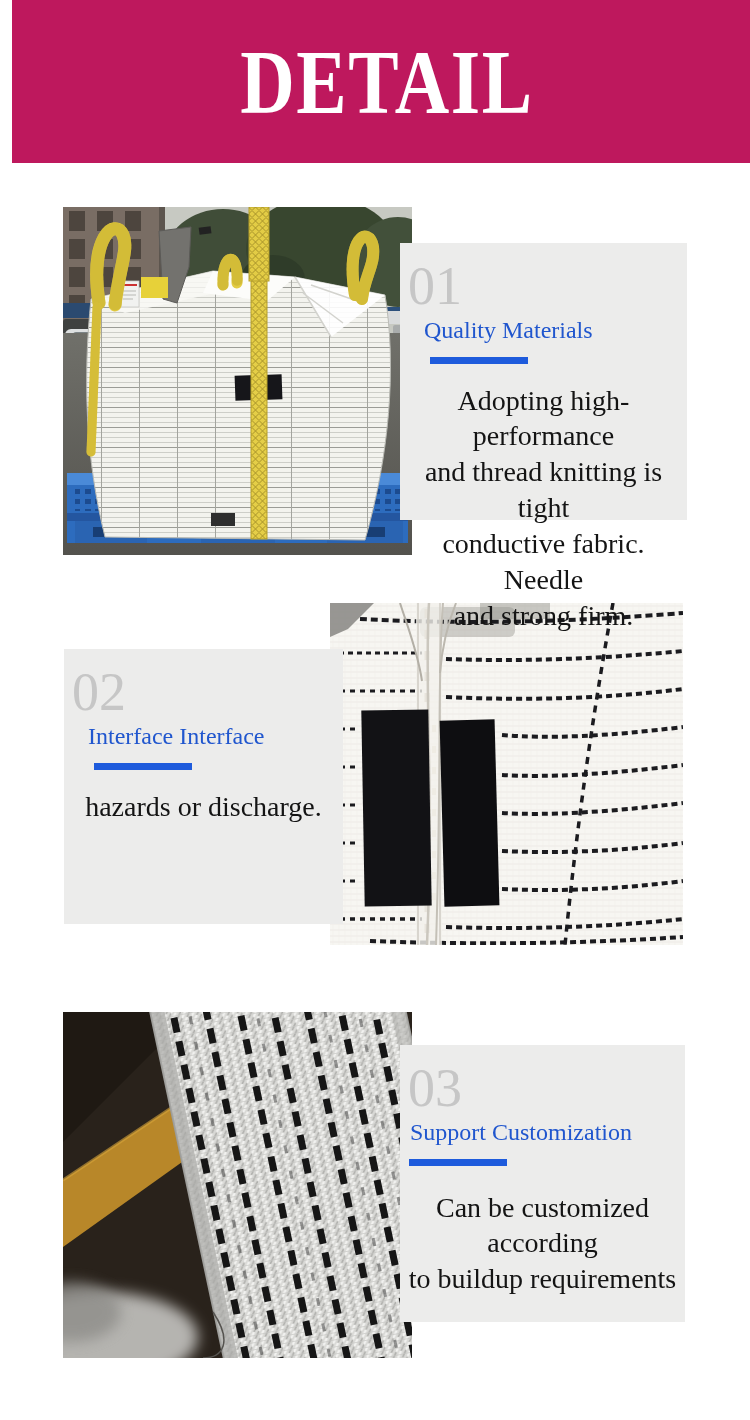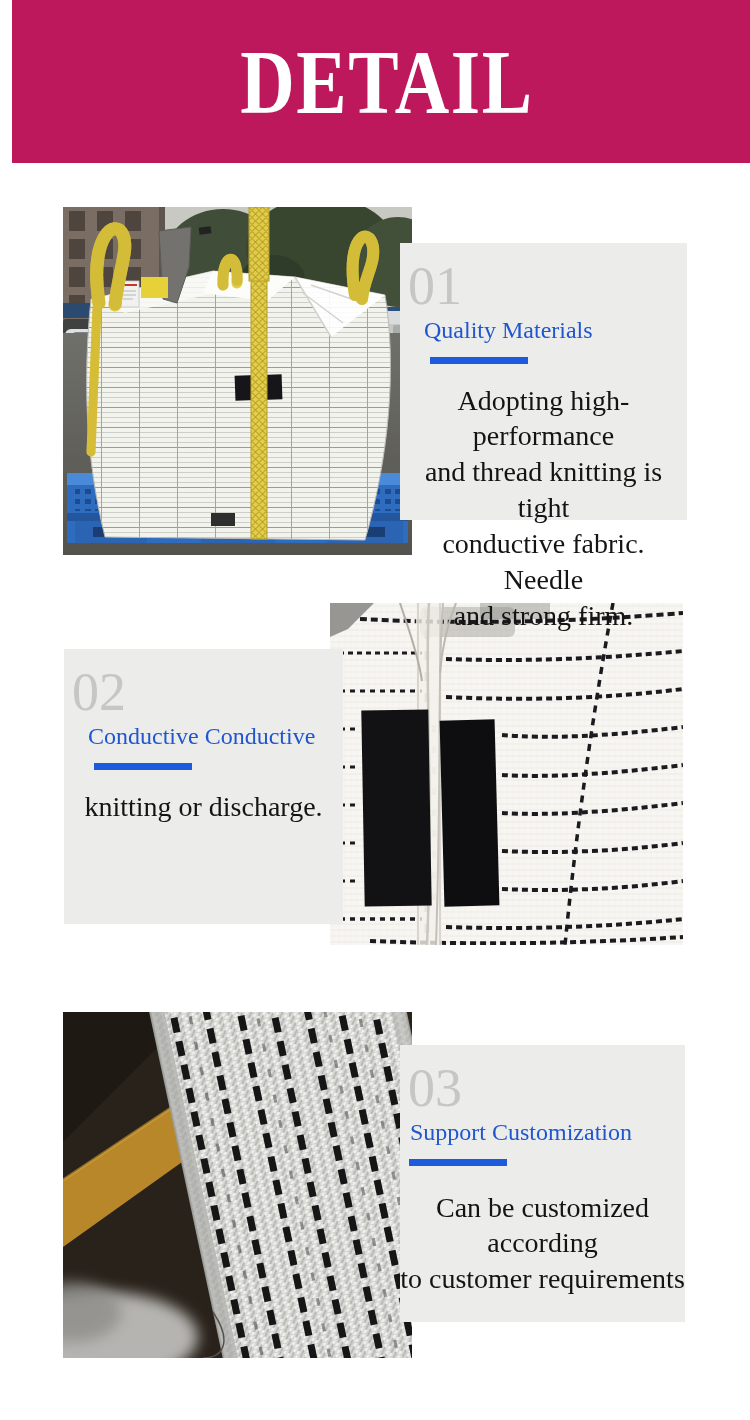--- a/index.html
+++ b/index.html
@@ -200,24 +200,24 @@
       <path d="M126,0 C118,20 112,45 110,70" stroke="#bcb8af" stroke-width="2" fill="none"></path>
 
       <rect x="33" y="107" width="67" height="196" fill="#121215" transform="rotate(-1 66 205)"></rect>
       <rect x="112" y="117" width="55" height="186" fill="#0e0e11" transform="rotate(-1.5 140 210)"></rect>
       <path d="M104,122 V300" stroke="#efece4" stroke-width="4" stroke-dasharray="7,14"></path>
     </svg>
   </div>
 
   <div class="panel panel-2">
     <div class="num">02</div>
-    <div class="title">Conductive Conductive</div>
+    <div class="title">Interface Interface</div>
     <div class="bar"></div>
     <div class="body">
-      <div>knitting or discharge.</div>
+      <div>hazards or discharge.</div>
     </div>
   </div>
 
   <div class="photo photo-3">
     <svg width="349" height="346" viewBox="0 0 349 346" xmlns="http://www.w3.org/2000/svg">
       <defs>
         <pattern id="p3weave" width="10" height="7" patternUnits="userSpaceOnUse">
           <rect width="10" height="7" fill="#d9d9d6"></rect>
           <path d="M0,7 L5,0" stroke="#f2f2f0" stroke-width="2.2"></path>
           <path d="M5,7 L10,0" stroke="#b0b0ad" stroke-width="1.6"></path>
@@ -261,17 +261,17 @@
       <path d="M150,300 C170,330 160,346 140,346" stroke="#55534f" stroke-width="1.5" fill="none"></path>
     </svg>
   </div>
 
   <div class="panel panel-3">
     <div class="num">03</div>
     <div class="title">Support Customization</div>
     <div class="bar"></div>
     <div class="body">
       <div>Can be customized according</div>
-      <div>to customer requirements</div>
+      <div>to buildup requirements</div>
     </div>
   </div>
 
 </div>
 
 </body></html>

